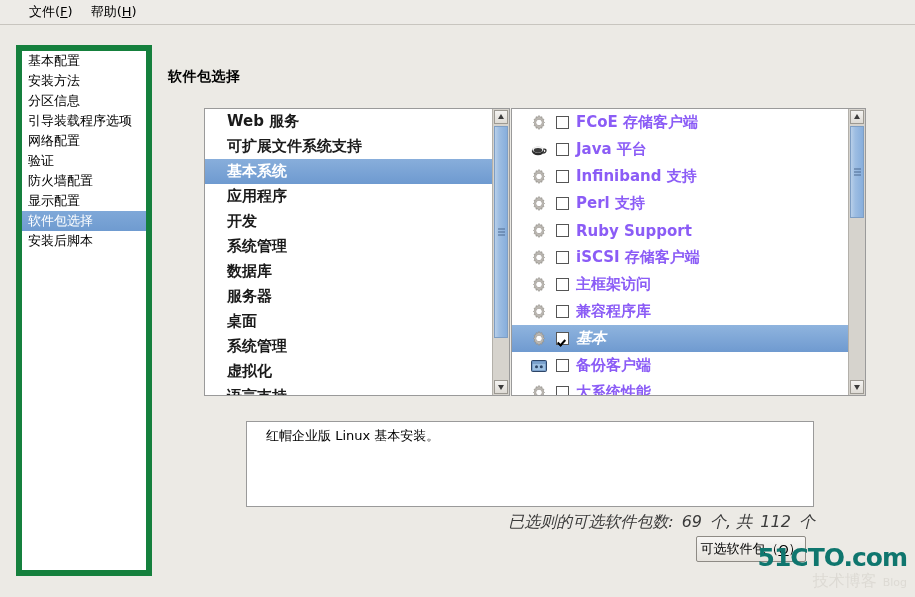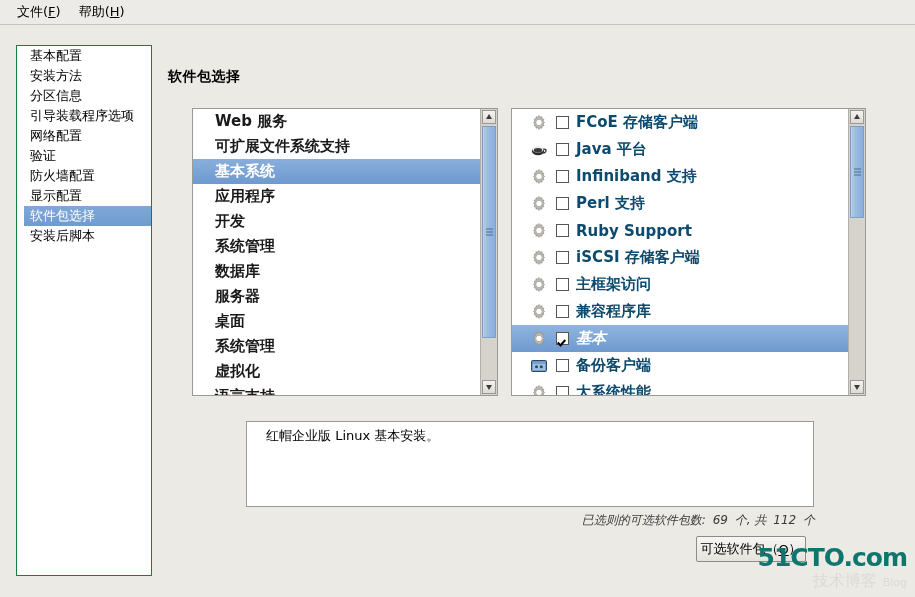--- a/index.html
+++ b/index.html
@@ -17,21 +17,21 @@
     position: relative;
   }
 
   
   #menubar {
     height: 25px;
     background: #edebe7;
     border-bottom: 1px solid #c8c5bf;
     display: flex;
     align-items: center;
-    padding-left: 8px;
+    padding-left: 20px;
     box-sizing: border-box;
   }
   .menu-item {
     padding: 2px 9px;
     font-size: 13px;
     color: #000;
     cursor: default;
     white-space: nowrap;
   }
   .menu-item u { text-decoration: underline; }
@@ -44,24 +44,23 @@
   }
 
   
   #sidebar {
     position: absolute;
     left: 16px;
     top: 20px;
     width: 136px;
     height: 531px;
     background: #ffffff;
-    border: 1px solid #15803d;
+    border: 6px solid #15803d;
     box-sizing: border-box;
     overflow: hidden;
-    padding-left: 7px;
   }
   .side-item {
     height: 20px;
     line-height: 20px;
     padding-left: 6px;
     font-size: 13px;
     white-space: nowrap;
     color: #000;
     cursor: default;
   }
@@ -84,21 +83,21 @@
   
   .listbox {
     position: absolute;
     border: 1px solid #9a9a9a;
     background: #ffffff;
     box-sizing: border-box;
     display: flex;
     overflow: hidden;
   }
   #group-list {
-    left: 192px;
+    left: 204px;
     top: 83px;
     width: 306px;
     height: 288px;
   }
   #package-list {
     left: 511px;
     top: 83px;
     width: 355px;
     height: 288px;
   }
@@ -135,21 +134,21 @@
     cursor: default;
   }
   .pkg-row.selected {
     background: linear-gradient(to bottom, #8fb4de 0%, #6f9ad0 100%);
     color: #ffffff;
     font-style: italic;
   }
   .pkg-label {
     font-size: 15px;
     font-weight: bold;
-    color: #0c4a6e;
+    color: #8b5cf6;
     margin-left: 7px;
   }
   .pkg-row.selected .pkg-label { color: #ffffff; }
 
   .pkg-icon {
     width: 18px;
     height: 18px;
     flex: 0 0 18px;
     position: relative;
   }
@@ -247,21 +246,21 @@
     font-size: 13px;
     color: #000;
     overflow: hidden;
   }
 
   
   #status-line {
     position: absolute;
     right: 100px;
     top: 487px;
-    font-size: 12px;
+    font-size: 16px;
     font-style: italic;
     color: #3a3a3a;
     white-space: nowrap;
   }
   #status-line .num { margin: 0 3px; }
 
   
   #optional-btn {
     position: absolute;
     left: 696px;

